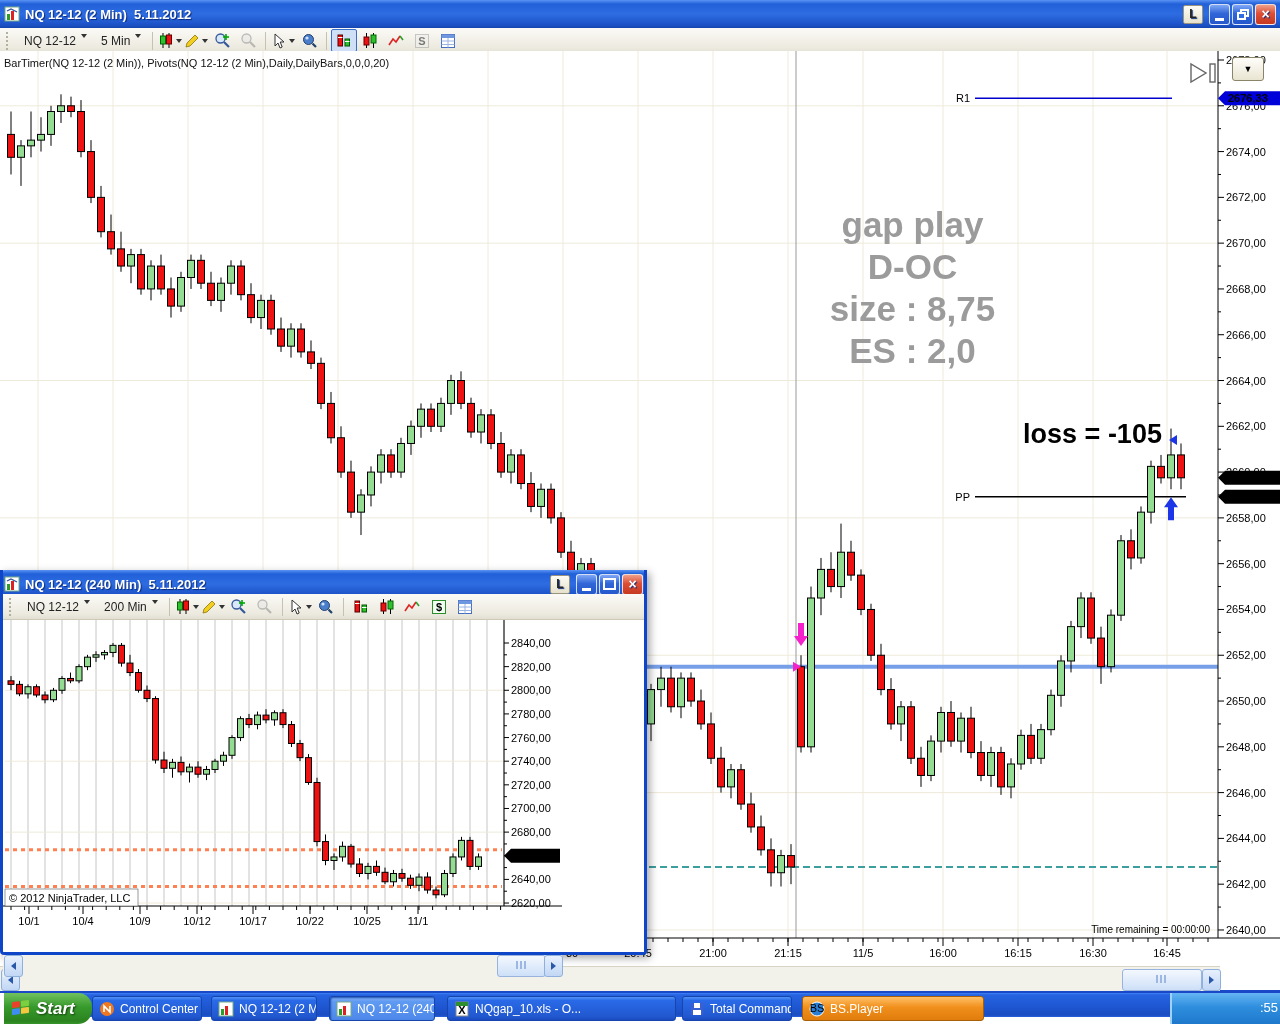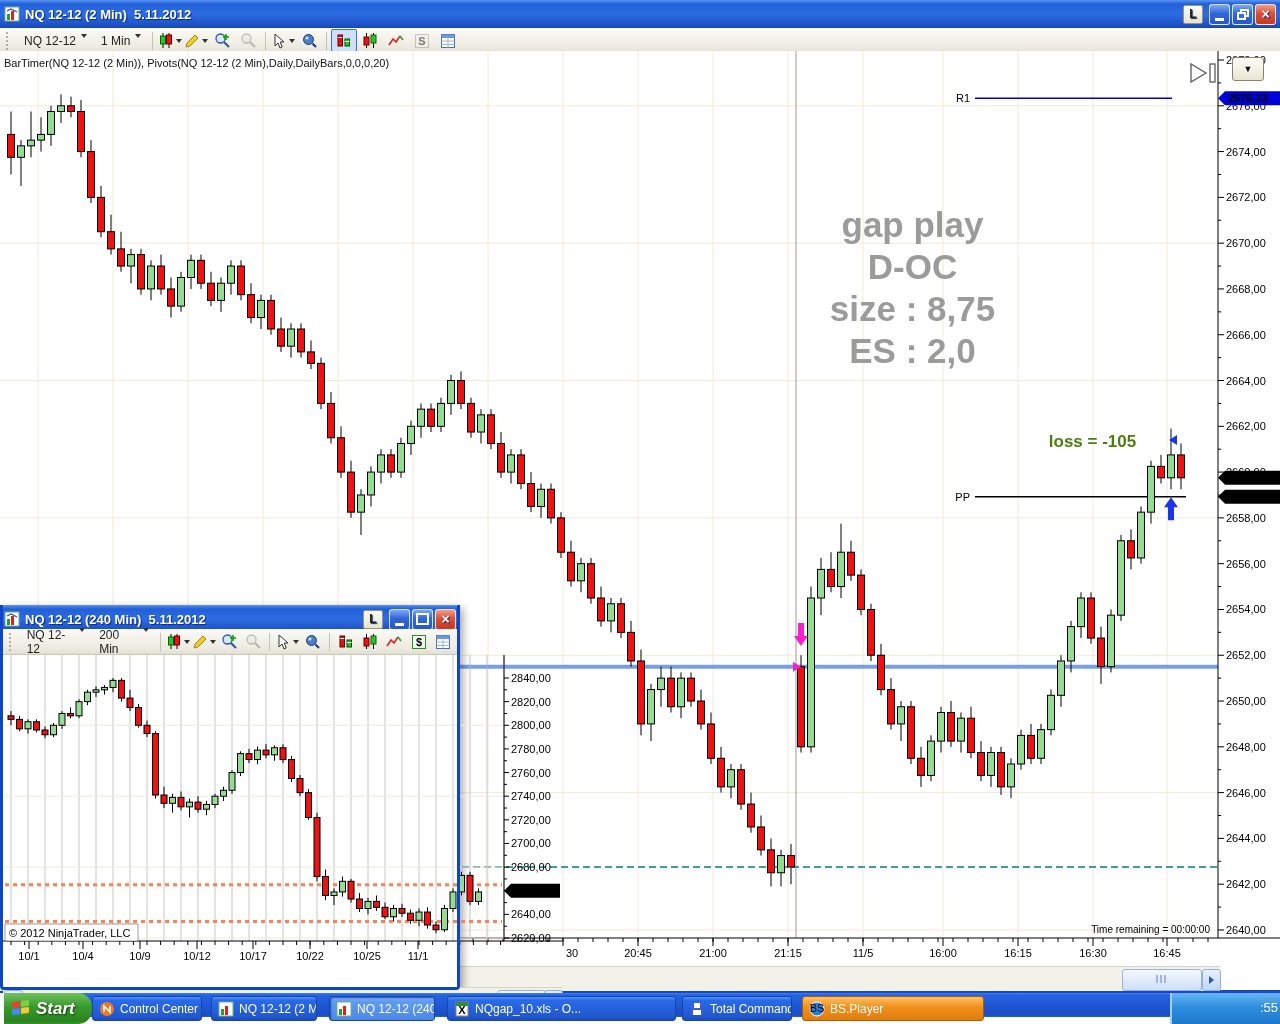--- a/index.html
+++ b/index.html
@@ -36,36 +36,36 @@
   .tbtn svg{display:block;}
 
   .chart-area{position:absolute;left:0;top:51px;width:1280px;height:915px;background:#fff;}
   #indicator-label{position:absolute;left:4px;top:6px;font-size:11px;color:#111;}
   #axis-dropdown{position:absolute;left:1232px;top:6px;width:30px;height:22px;background:linear-gradient(#fefdfa,#e9e5d2);
     border:1px solid #8a8469;border-radius:3px;display:flex;align-items:center;justify-content:center;font-size:9px;color:#000;cursor:pointer;}
 
   
   #gap-note{position:absolute;left:780px;top:204px;width:265px;text-align:center;font-weight:bold;font-size:35px;
     line-height:42px;color:#9b9b9b;white-space:pre-line;z-index:5;}
-  #loss-note{position:absolute;left:985px;top:432px;width:215px;text-align:center;font-weight:bold;font-size:17px;color:#4d7c0f;z-index:5;}
+  #loss-note{position:absolute;left:985px;top:419px;width:215px;text-align:center;font-weight:bold;font-size:27px;color:#000000;z-index:5;}
   #time-remaining{position:absolute;top:924px;right:70px;font-size:10px;color:#000;z-index:5;}
 
   
   .hscroll{position:absolute;height:24px;background:#f2f1ea;border-top:1px solid #d8d4c4;}
   .sb-arrow{position:absolute;top:2px;width:17px;height:20px;background:linear-gradient(180deg,#e7f0fd,#c2d7f5);
     border:1px solid #8fb0dc;border-radius:3px;display:flex;align-items:center;justify-content:center;cursor:pointer;}
   .tri-l{width:0;height:0;border-top:4px solid transparent;border-bottom:4px solid transparent;border-right:5px solid #2b57a8;}
   .tri-r{width:0;height:0;border-top:4px solid transparent;border-bottom:4px solid transparent;border-left:5px solid #2b57a8;}
   .sb-thumb{position:absolute;top:2px;height:20px;background:linear-gradient(180deg,#f4f8fe,#cde0f8);
     border:1px solid #98b4de;border-radius:3px;cursor:grab;}
   .sb-thumb i{display:block;width:12px;height:8px;margin:5px auto;
     background:repeating-linear-gradient(90deg,#9cb8e2 0 2px,transparent 2px 4px);}
 
   
-  #sub-window{position:absolute;left:0;top:605px;width:460px;height:385px;z-index:20;
+  #sub-window{position:absolute;left:0;top:570px;width:647px;height:385px;z-index:20;
     box-shadow:3px 3px 8px rgba(0,0,0,.35);}
   #sub-window .frame{position:absolute;inset:0;border:3px solid #0f46c8;border-top:none;border-radius:0 0 4px 4px;pointer-events:none;}
   #sub-window .titlebar{border-radius:5px 5px 0 0;}
   #sub-window .content{position:absolute;left:3px;right:3px;top:24px;bottom:3px;background:#fff;}
 
   
   #taskbar{position:absolute;left:4px;top:993px;width:1280px;height:24px;z-index:50;
     background:linear-gradient(180deg,#3f82f5 0%,#2663e0 8%,#1f57d2 55%,#1a4cc2 92%,#2a63dc 100%);}
   #start-button{position:absolute;left:0;top:0;width:88px;height:31px;border-radius:0 14px 14px 0;cursor:pointer;
     background:linear-gradient(180deg,#71c15e,#379a2c 45%,#2b831f 90%,#35942a);
@@ -118,21 +118,21 @@
         <span class="wbtn red">×</span>
       </span>
     </div>
     <div class="toolbar">
       <span class="grip"></span>
       <span class="ddbtn">
         <span>NQ 12-12</span>
           <span class="caret"></span>
       </span>
       <span class="ddbtn">
-        <span>1 Min</span>
+        <span>5 Min</span>
           <span class="caret"></span>
       </span>
       <span class="tsep"></span>
       <span class="tbtn">
           <span>
             <svg width="16" height="17">
               <line x1="5" y1="1" x2="5" y2="16" stroke="#000"></line>
               <rect x="2.5" y="4" width="5" height="8" fill="#2fbf2f" stroke="#060"></rect>
               <line x1="11" y1="1" x2="11" y2="16" stroke="#000"></line>
               <rect x="8.5" y="3" width="5" height="9" fill="#e11" stroke="#600"></rect>

